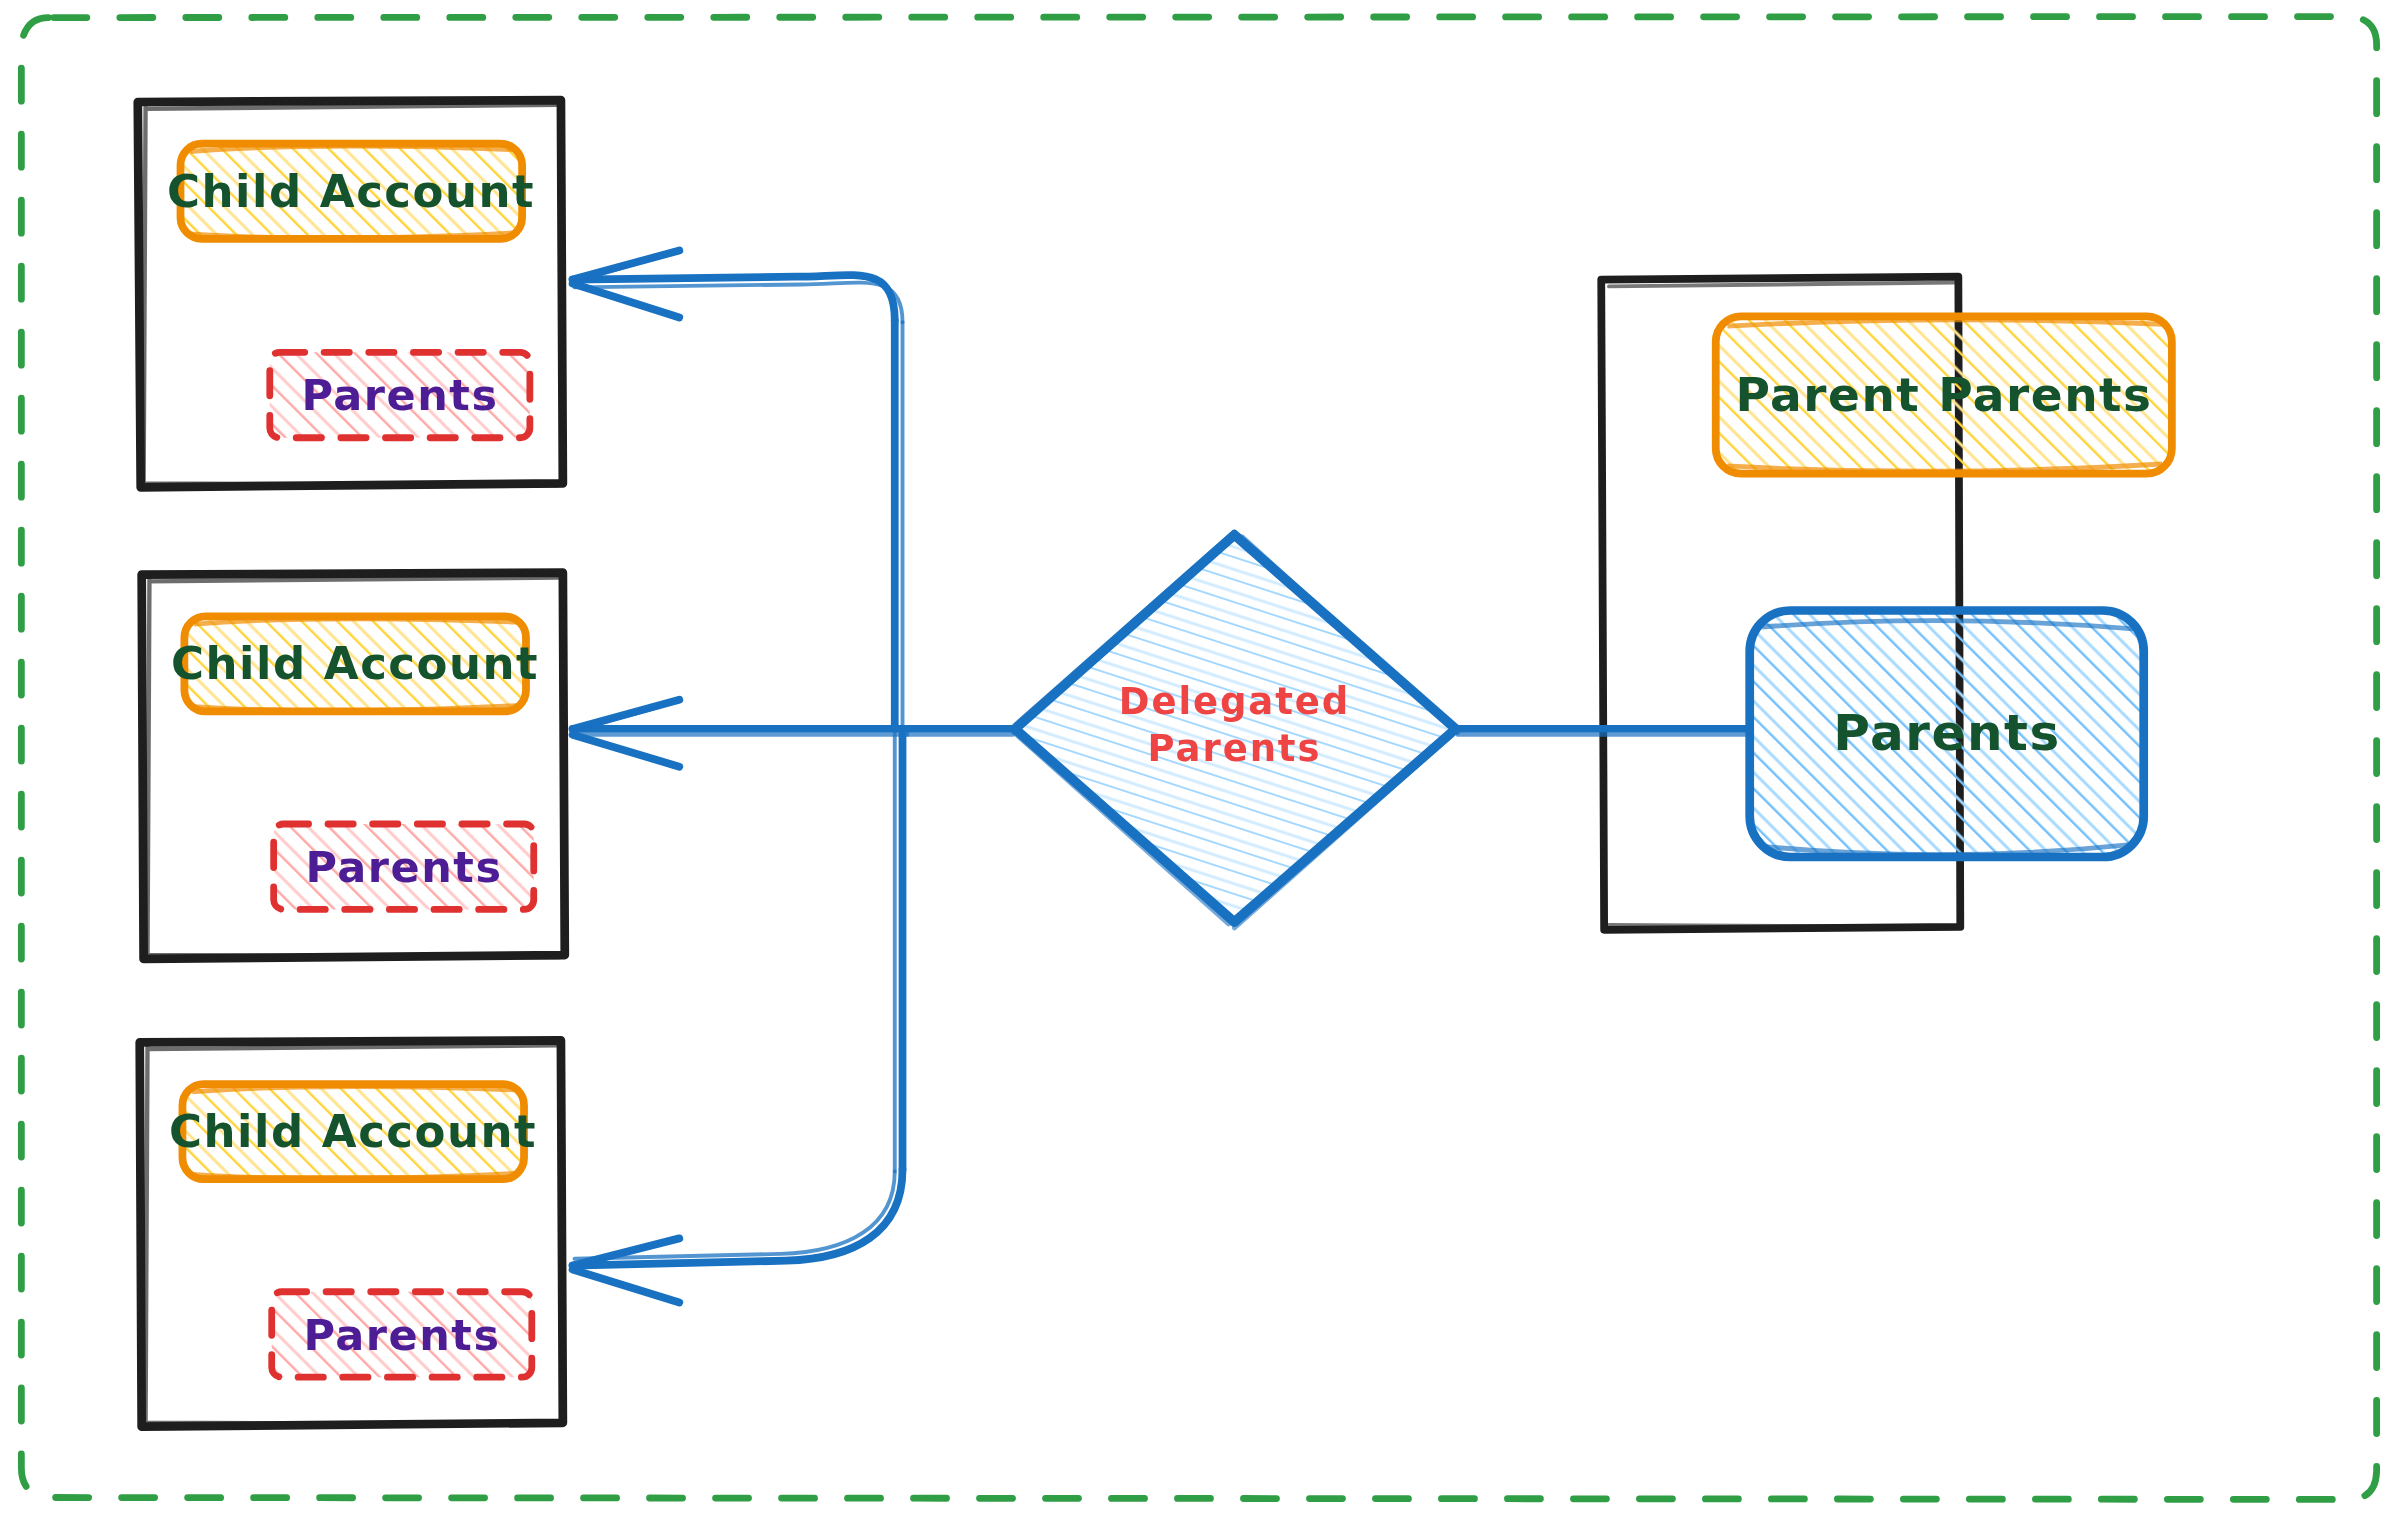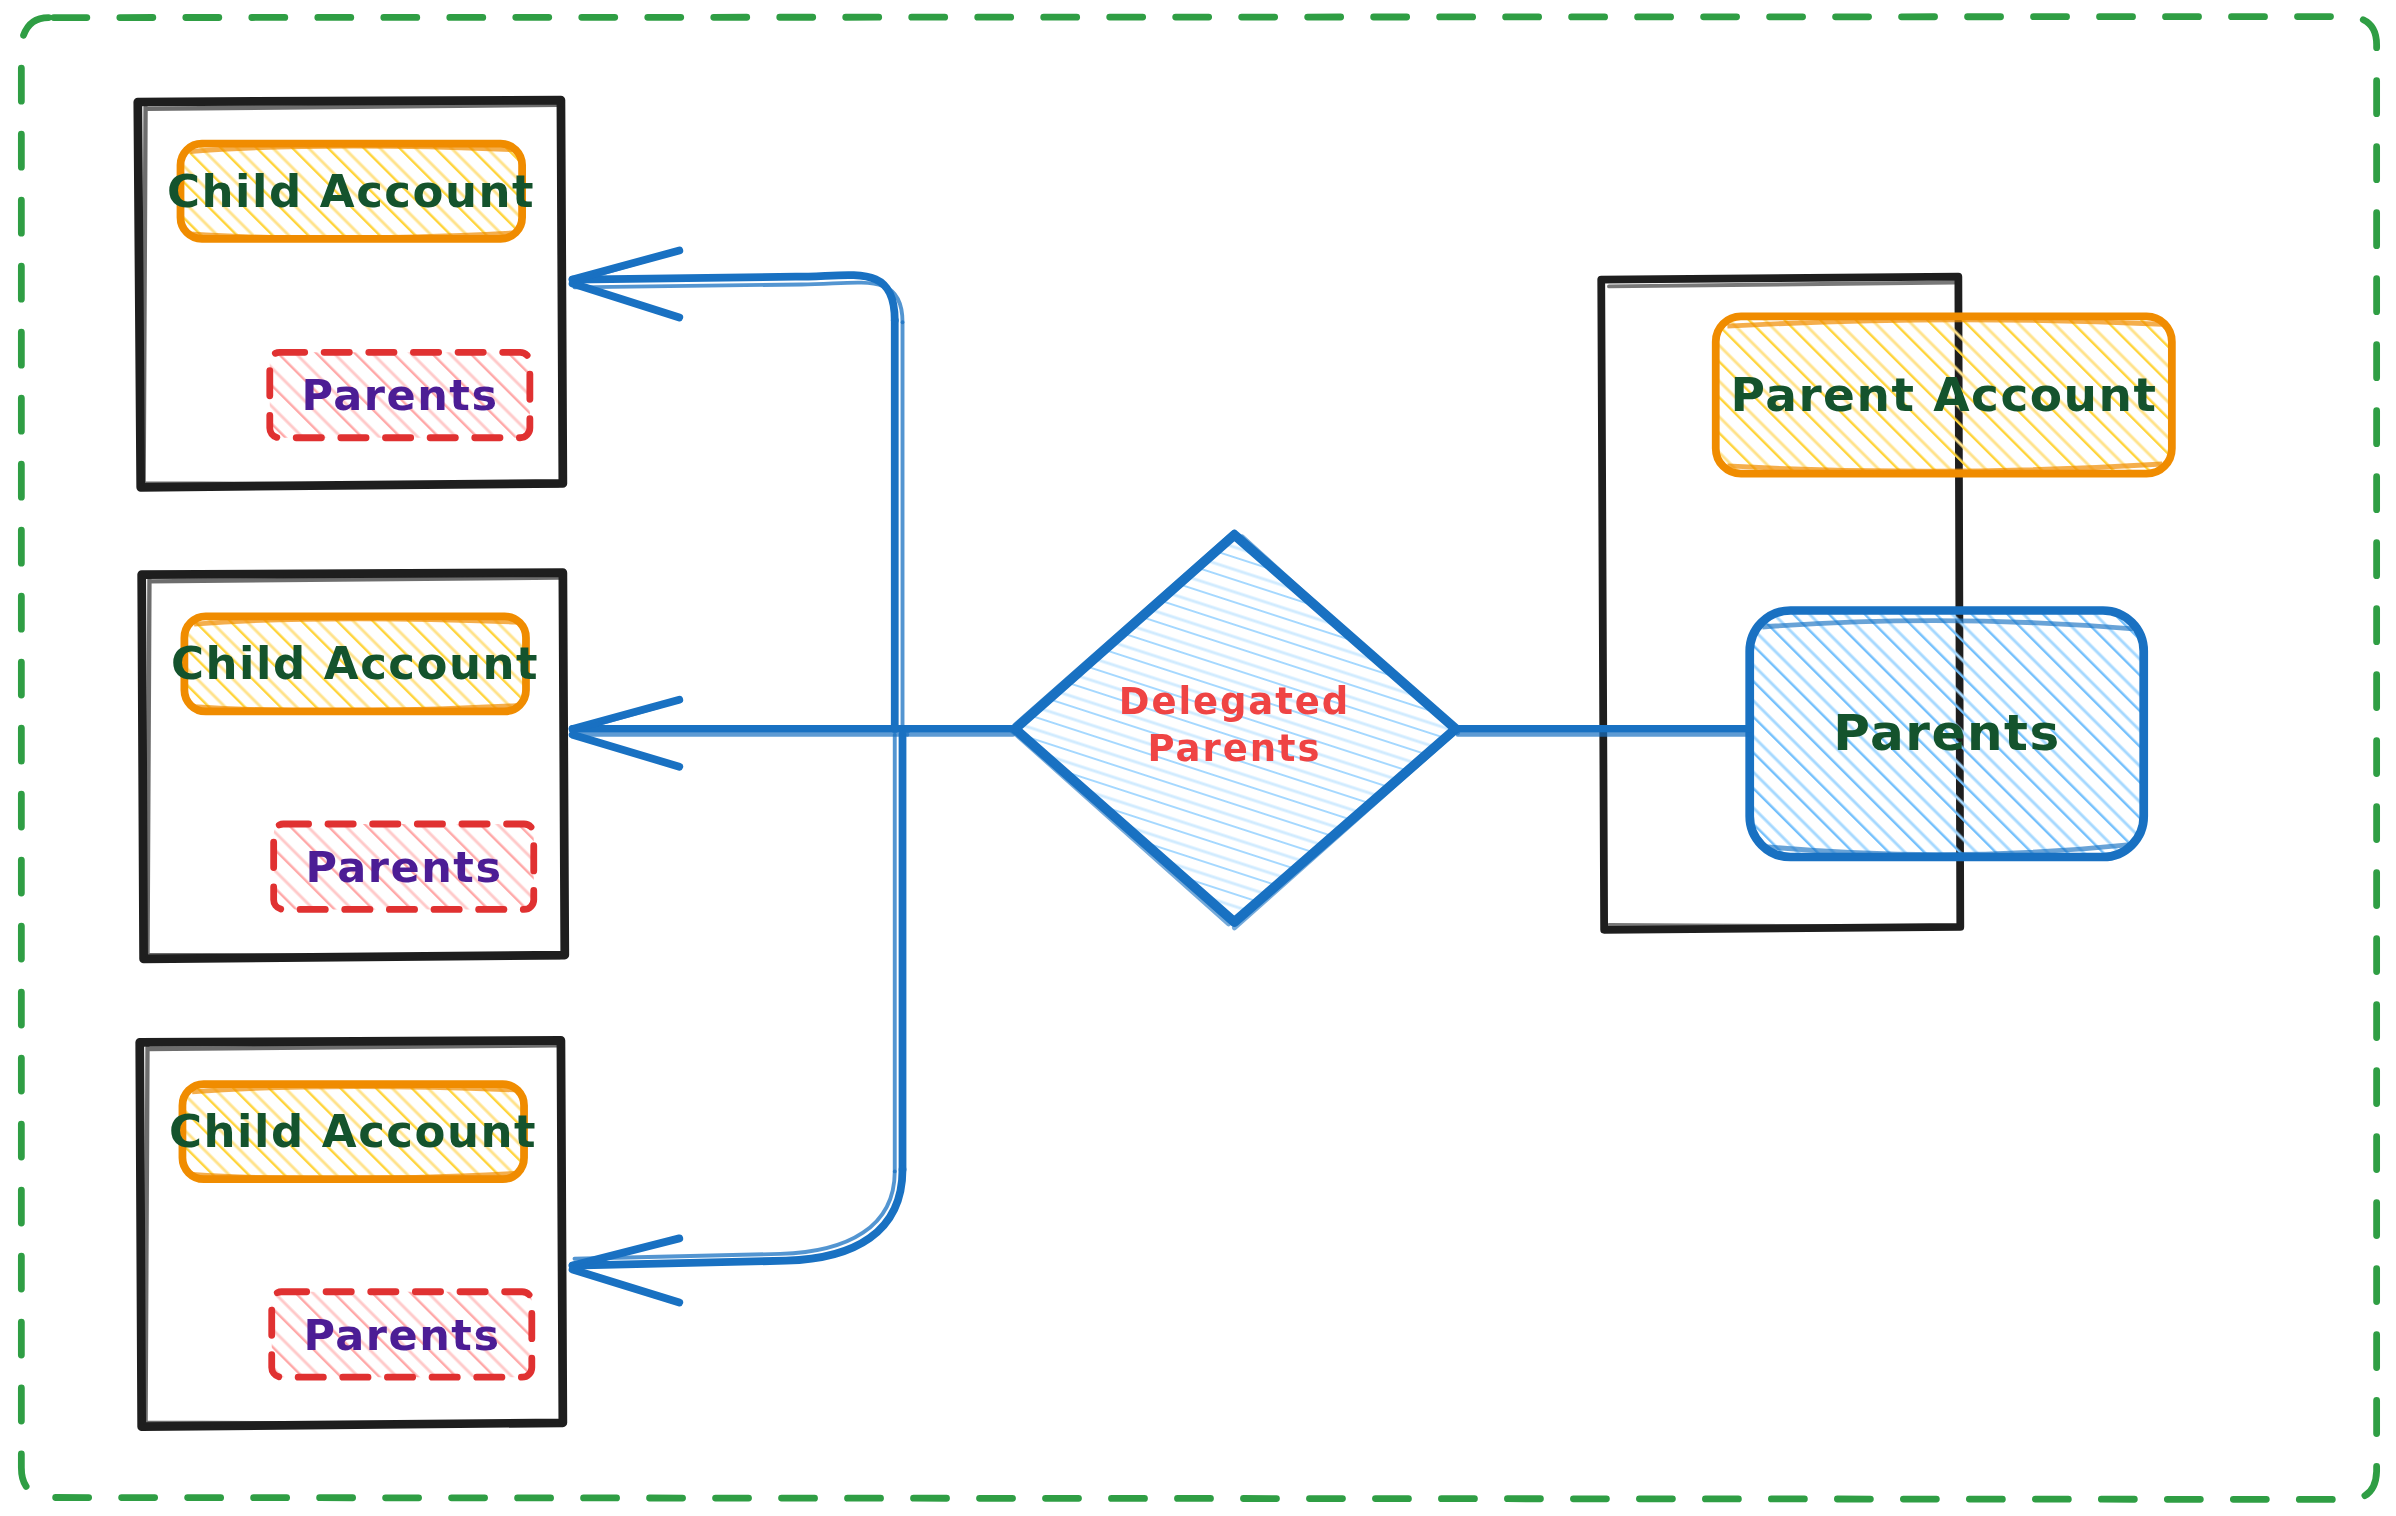--- a/index.html
+++ b/index.html
@@ -168,18 +168,18 @@
 
 <div class="lbl lbl-dark t-child" style="left:180px;top:144px;width:342px;height:95px;">Child Account</div>
 <div class="lbl lbl-red t-parentbox" style="left:270px;top:352px;width:260px;height:85px;">Parents</div>
 
 <div class="lbl lbl-dark t-child" style="left:184px;top:616px;width:342px;height:95px;">Child Account</div>
 <div class="lbl lbl-red t-parentbox" style="left:274px;top:824px;width:260px;height:85px;">Parents</div>
 
 <div class="lbl lbl-dark t-child" style="left:182px;top:1084px;width:342px;height:95px;">Child Account</div>
 <div class="lbl lbl-red t-parentbox" style="left:272px;top:1292px;width:260px;height:85px;">Parents</div>
 
-<div class="lbl lbl-dark t-parentacct" style="left:1716px;top:316px;width:456px;height:157px;">Parent Account</div>
+<div class="lbl lbl-dark t-parentacct" style="left:1716px;top:316px;width:456px;height:157px;">Parent Parents</div>
 <div class="lbl lbl-dark t-manager" style="left:1750px;top:610px;width:394px;height:246px;">Parents</div>
 
 <div class="lbl lbl-blue t-delegated" style="left:1089px;top:679px;width:291px;height:45px;">Delegated</div>
 <div class="lbl lbl-blue t-delegated" style="left:1089px;top:726px;width:291px;height:45px;">Parents</div>
 
 
 </body></html>

